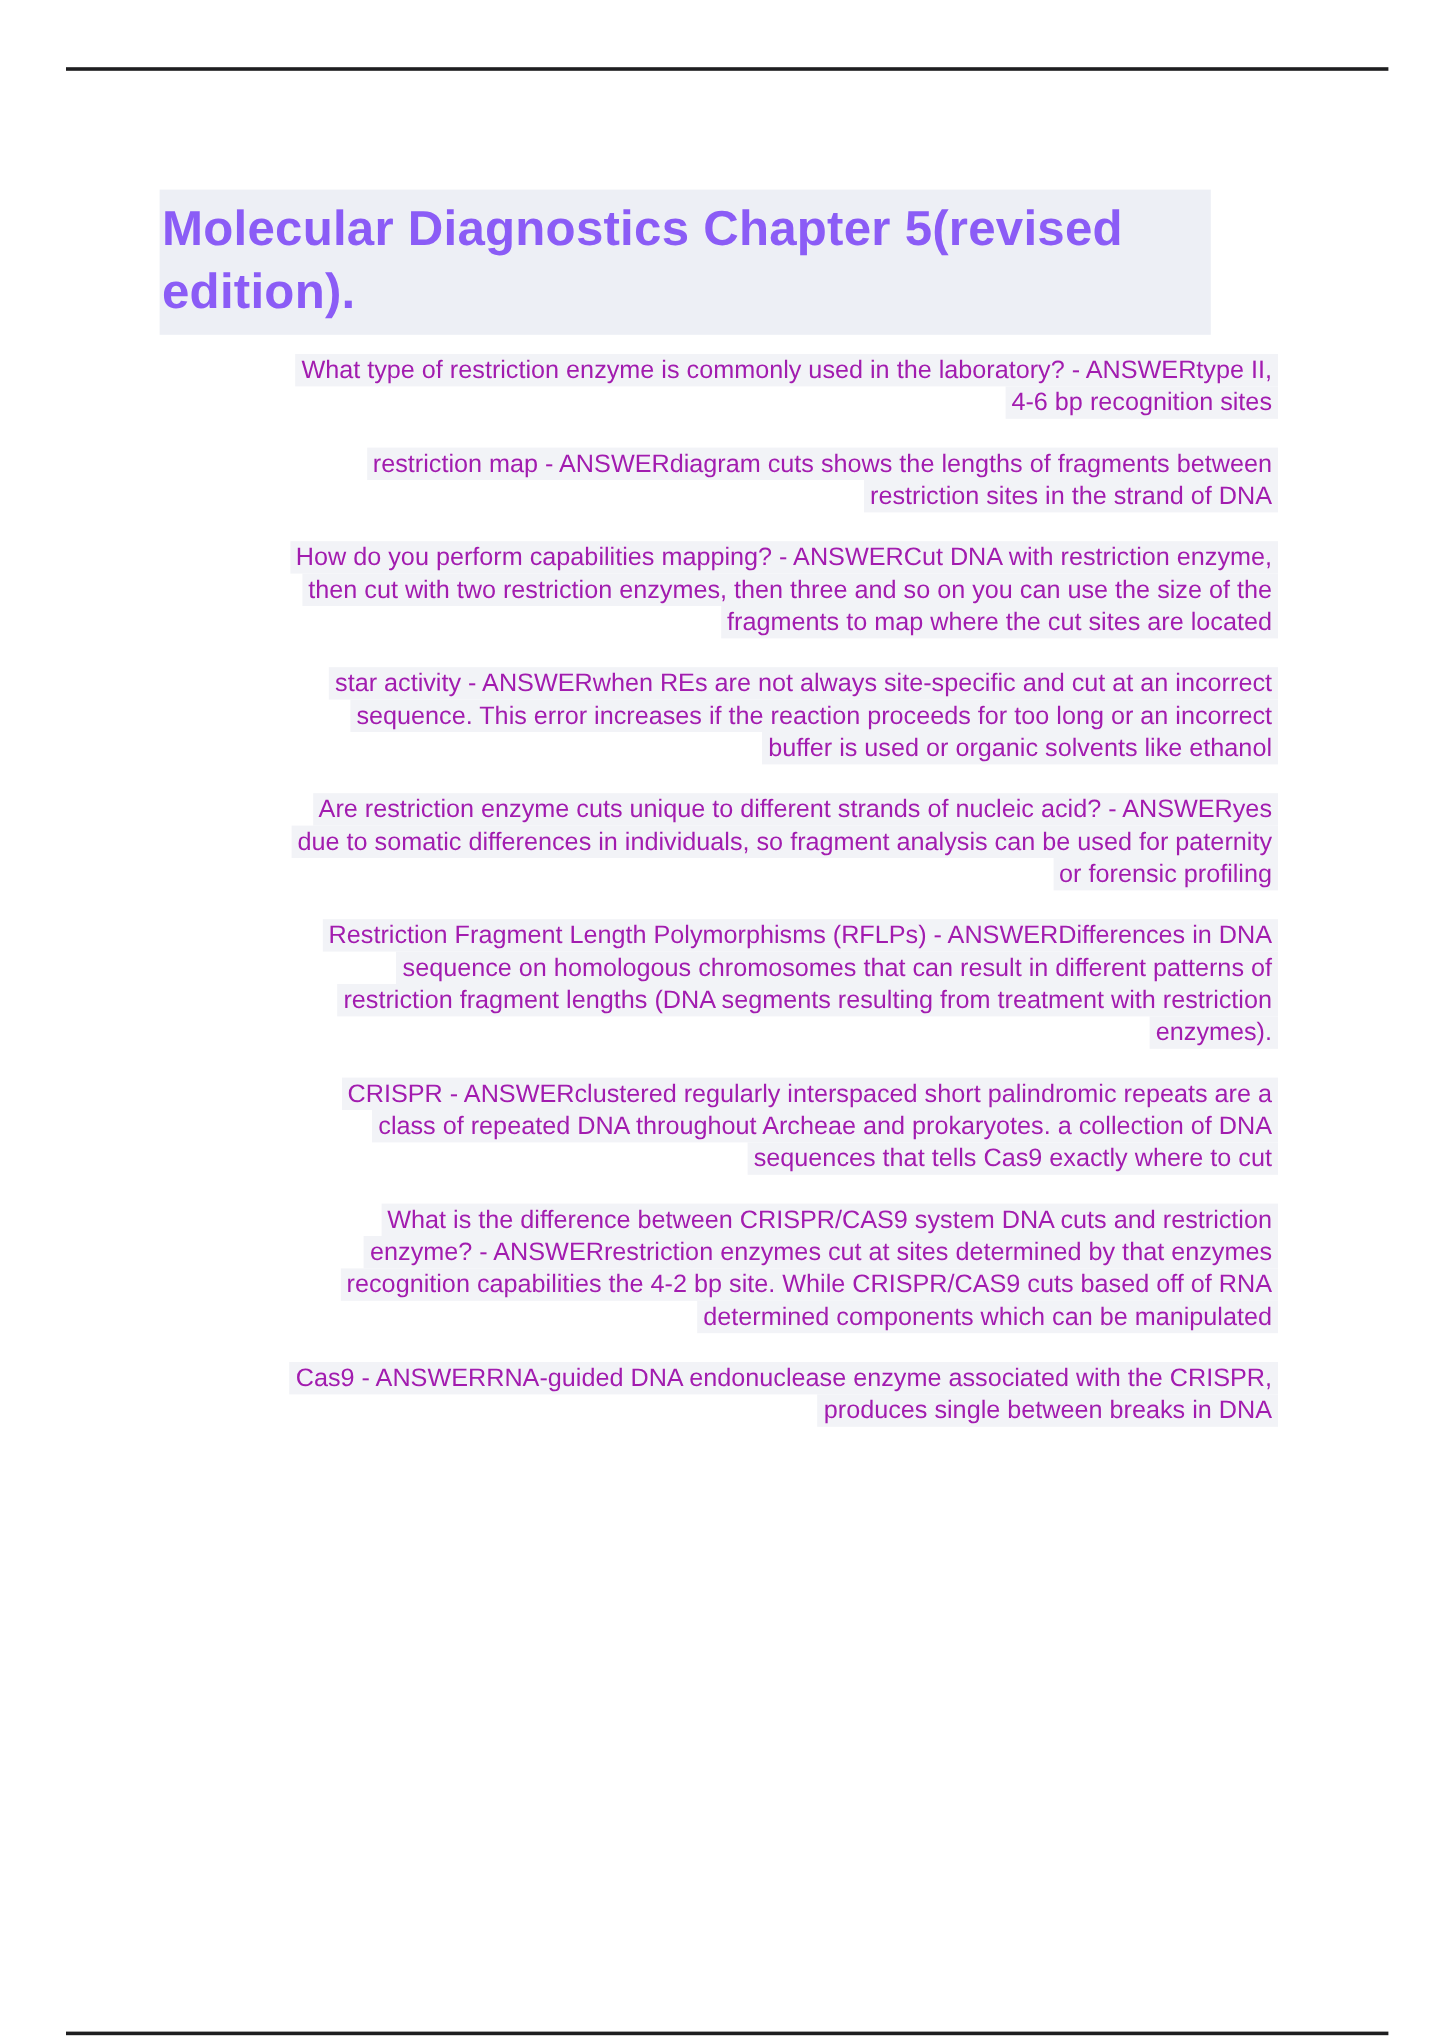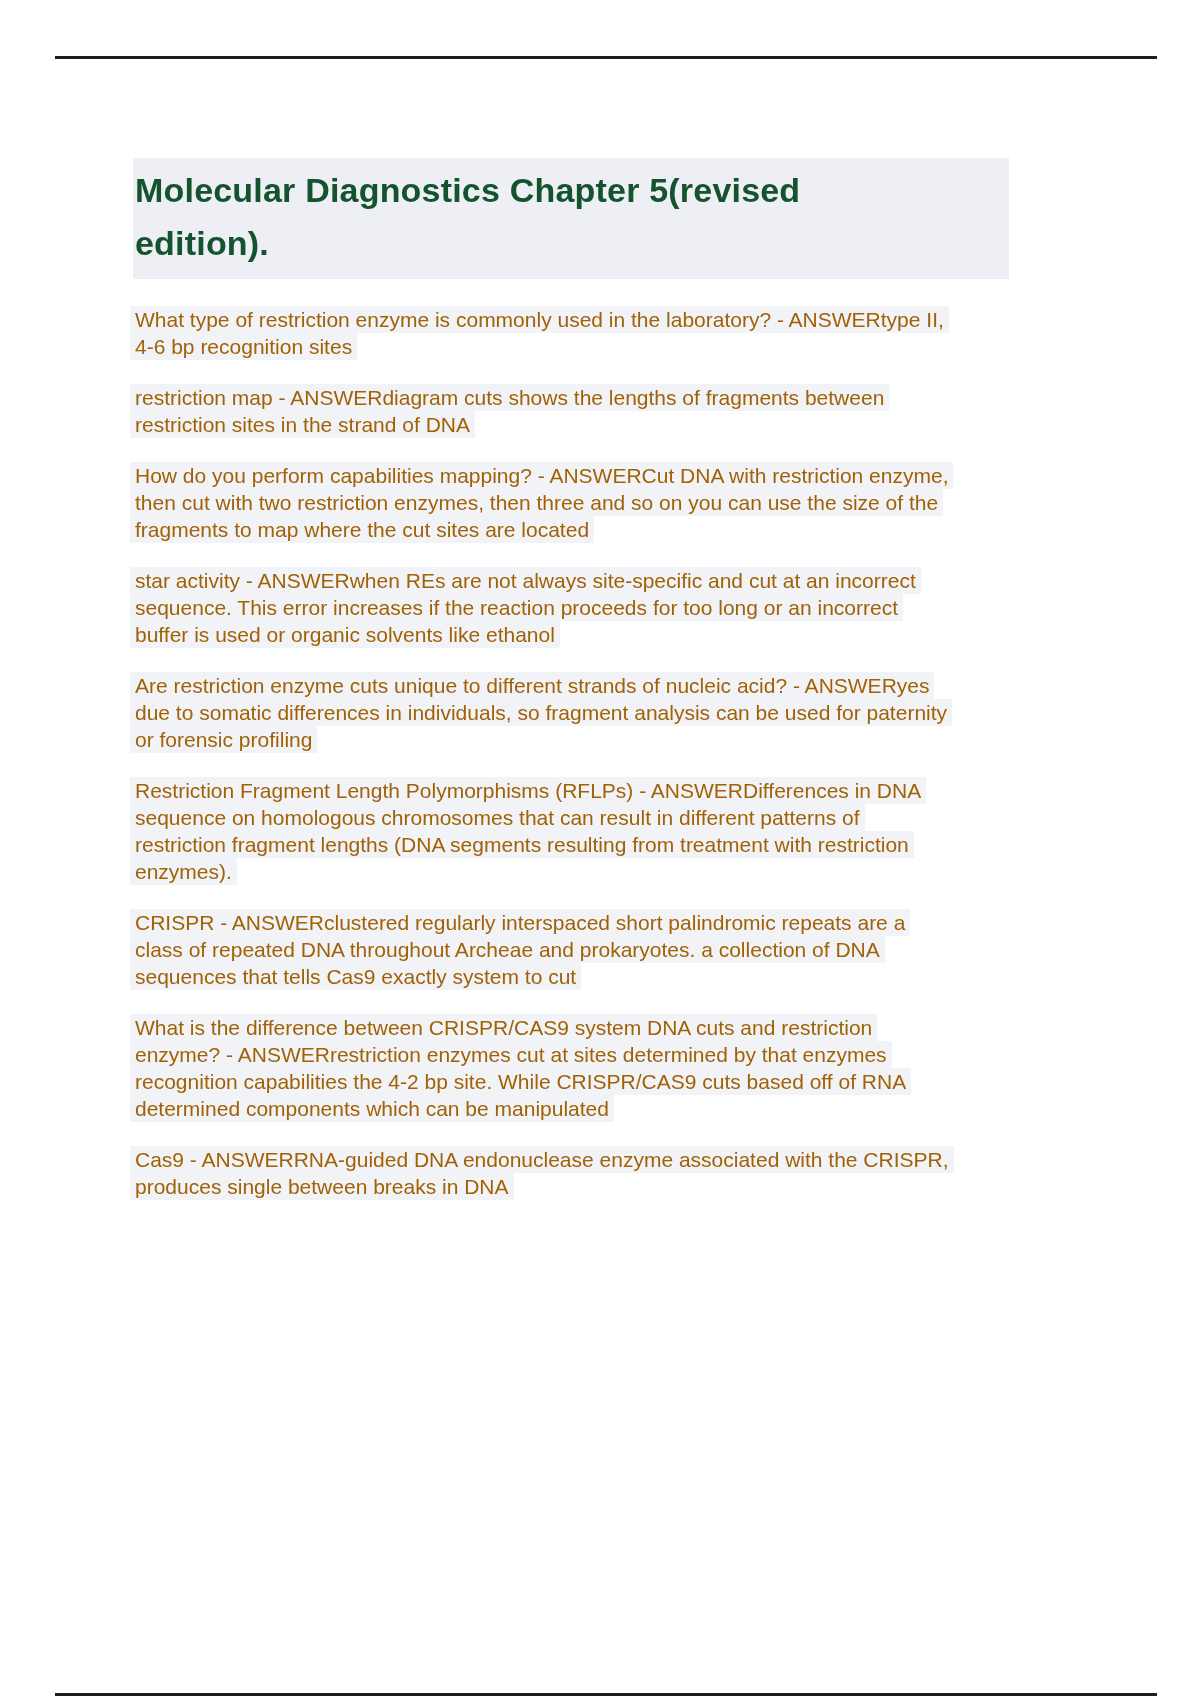--- a/index.html
+++ b/index.html
@@ -24,38 +24,39 @@
   }
   .rule-top { top: 56px; }
   .rule-bottom { top: 1693px; }
   .content {
     position: absolute;
     left: 135px;
     top: 158px;
     width: 930px;
   }
   .title {
-    margin: 0 0 27px -2px;
+    margin: 0 0 16px -2px;
     width: 874px;
     padding: 6px 0 9px 2px;
-    font-size: 34px;
+    font-size: 41px;
     font-weight: bold;
     line-height: 53px;
-    color: #14532d;
+    color: #8b5cf6;
     background: #edeff5;
     white-space: pre-line;
     letter-spacing: 0.2px;
   }
   .qa {
     margin: 0 0 24px 0;
     font-size: 21px;
     line-height: 27px;
     font-weight: 400;
-    color: #a16207;
+    color: #a21caf;
     white-space: pre-line;
+    text-align: right;
   }
   .qa .hl {
     background: #f2f3f7;
     padding: 2px 5px;
     margin-left: -5px;
     -webkit-box-decoration-break: clone;
     box-decoration-break: clone;
   }
 </style>
 </head>
@@ -89,21 +90,21 @@
 due to somatic differences in individuals, so fragment analysis can be used for paternity
 or forensic profiling</span></p>
 
     <p class="qa"><span class="hl">Restriction Fragment Length Polymorphisms (RFLPs) - ANSWERDifferences in DNA
 sequence on homologous chromosomes that can result in different patterns of
 restriction fragment lengths (DNA segments resulting from treatment with restriction
 enzymes).</span></p>
 
     <p class="qa"><span class="hl">CRISPR - ANSWERclustered regularly interspaced short palindromic repeats are a
 class of repeated DNA throughout Archeae and prokaryotes. a collection of DNA
-sequences that tells Cas9 exactly system to cut</span></p>
+sequences that tells Cas9 exactly where to cut</span></p>
 
     <p class="qa"><span class="hl">What is the difference between CRISPR/CAS9 system DNA cuts and restriction
 enzyme? - ANSWERrestriction enzymes cut at sites determined by that enzymes
 recognition capabilities the 4-2 bp site. While CRISPR/CAS9 cuts based off of RNA
 determined components which can be manipulated</span></p>
 
     <p class="qa"><span class="hl">Cas9 - ANSWERRNA-guided DNA endonuclease enzyme associated with the CRISPR,
 produces single between breaks in DNA</span></p>
 
   </div>

